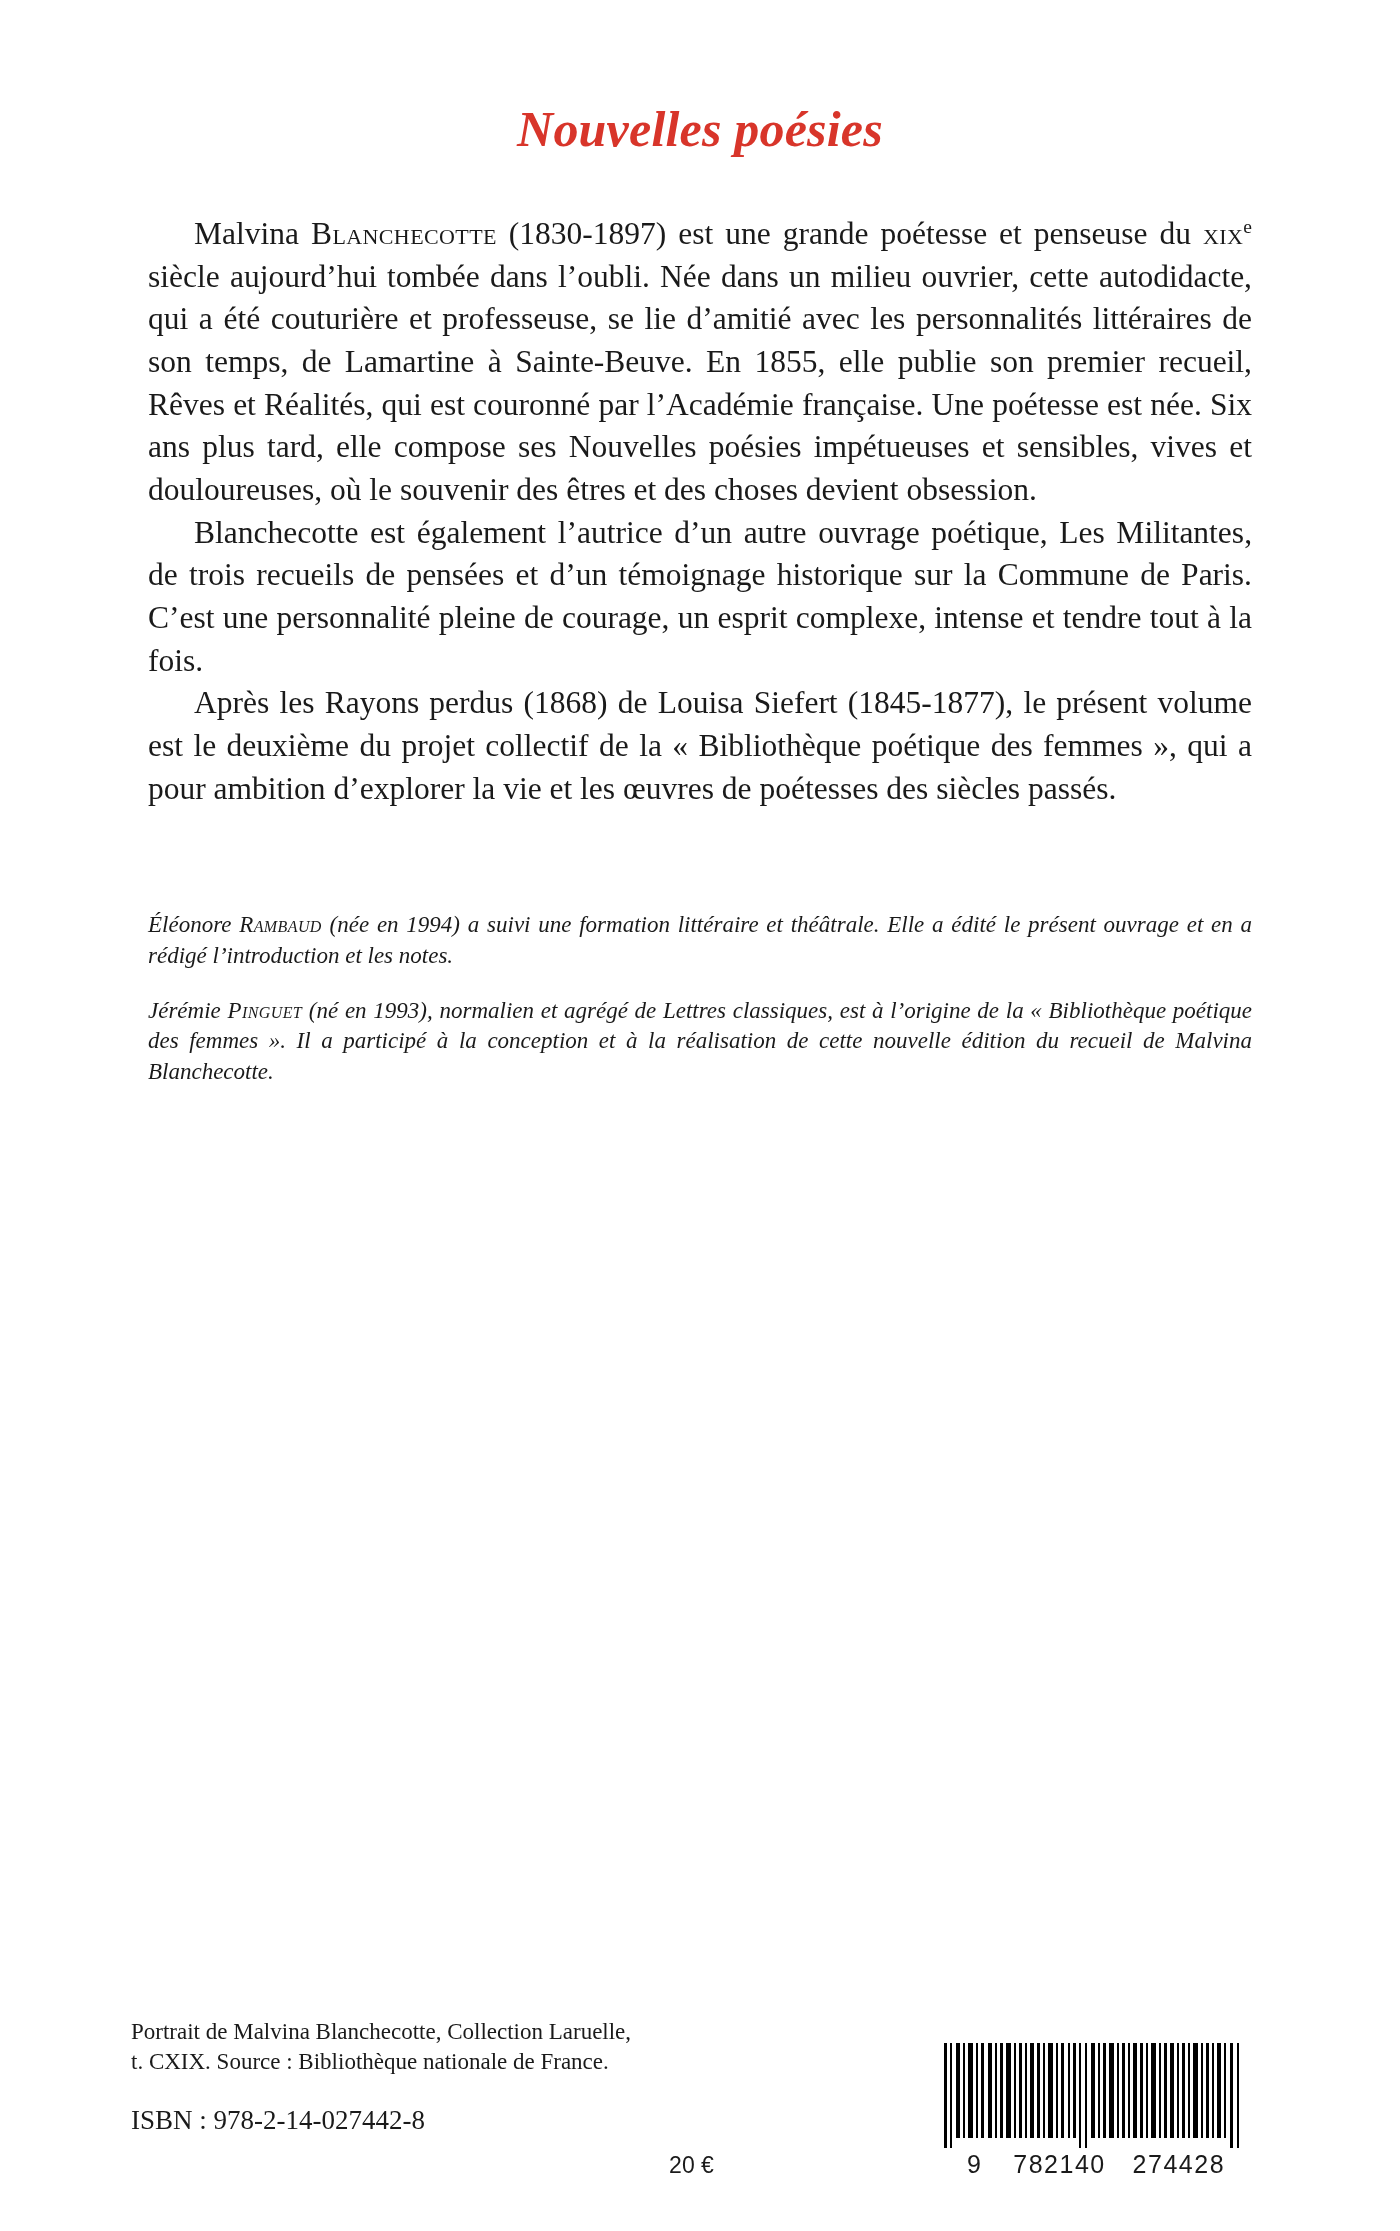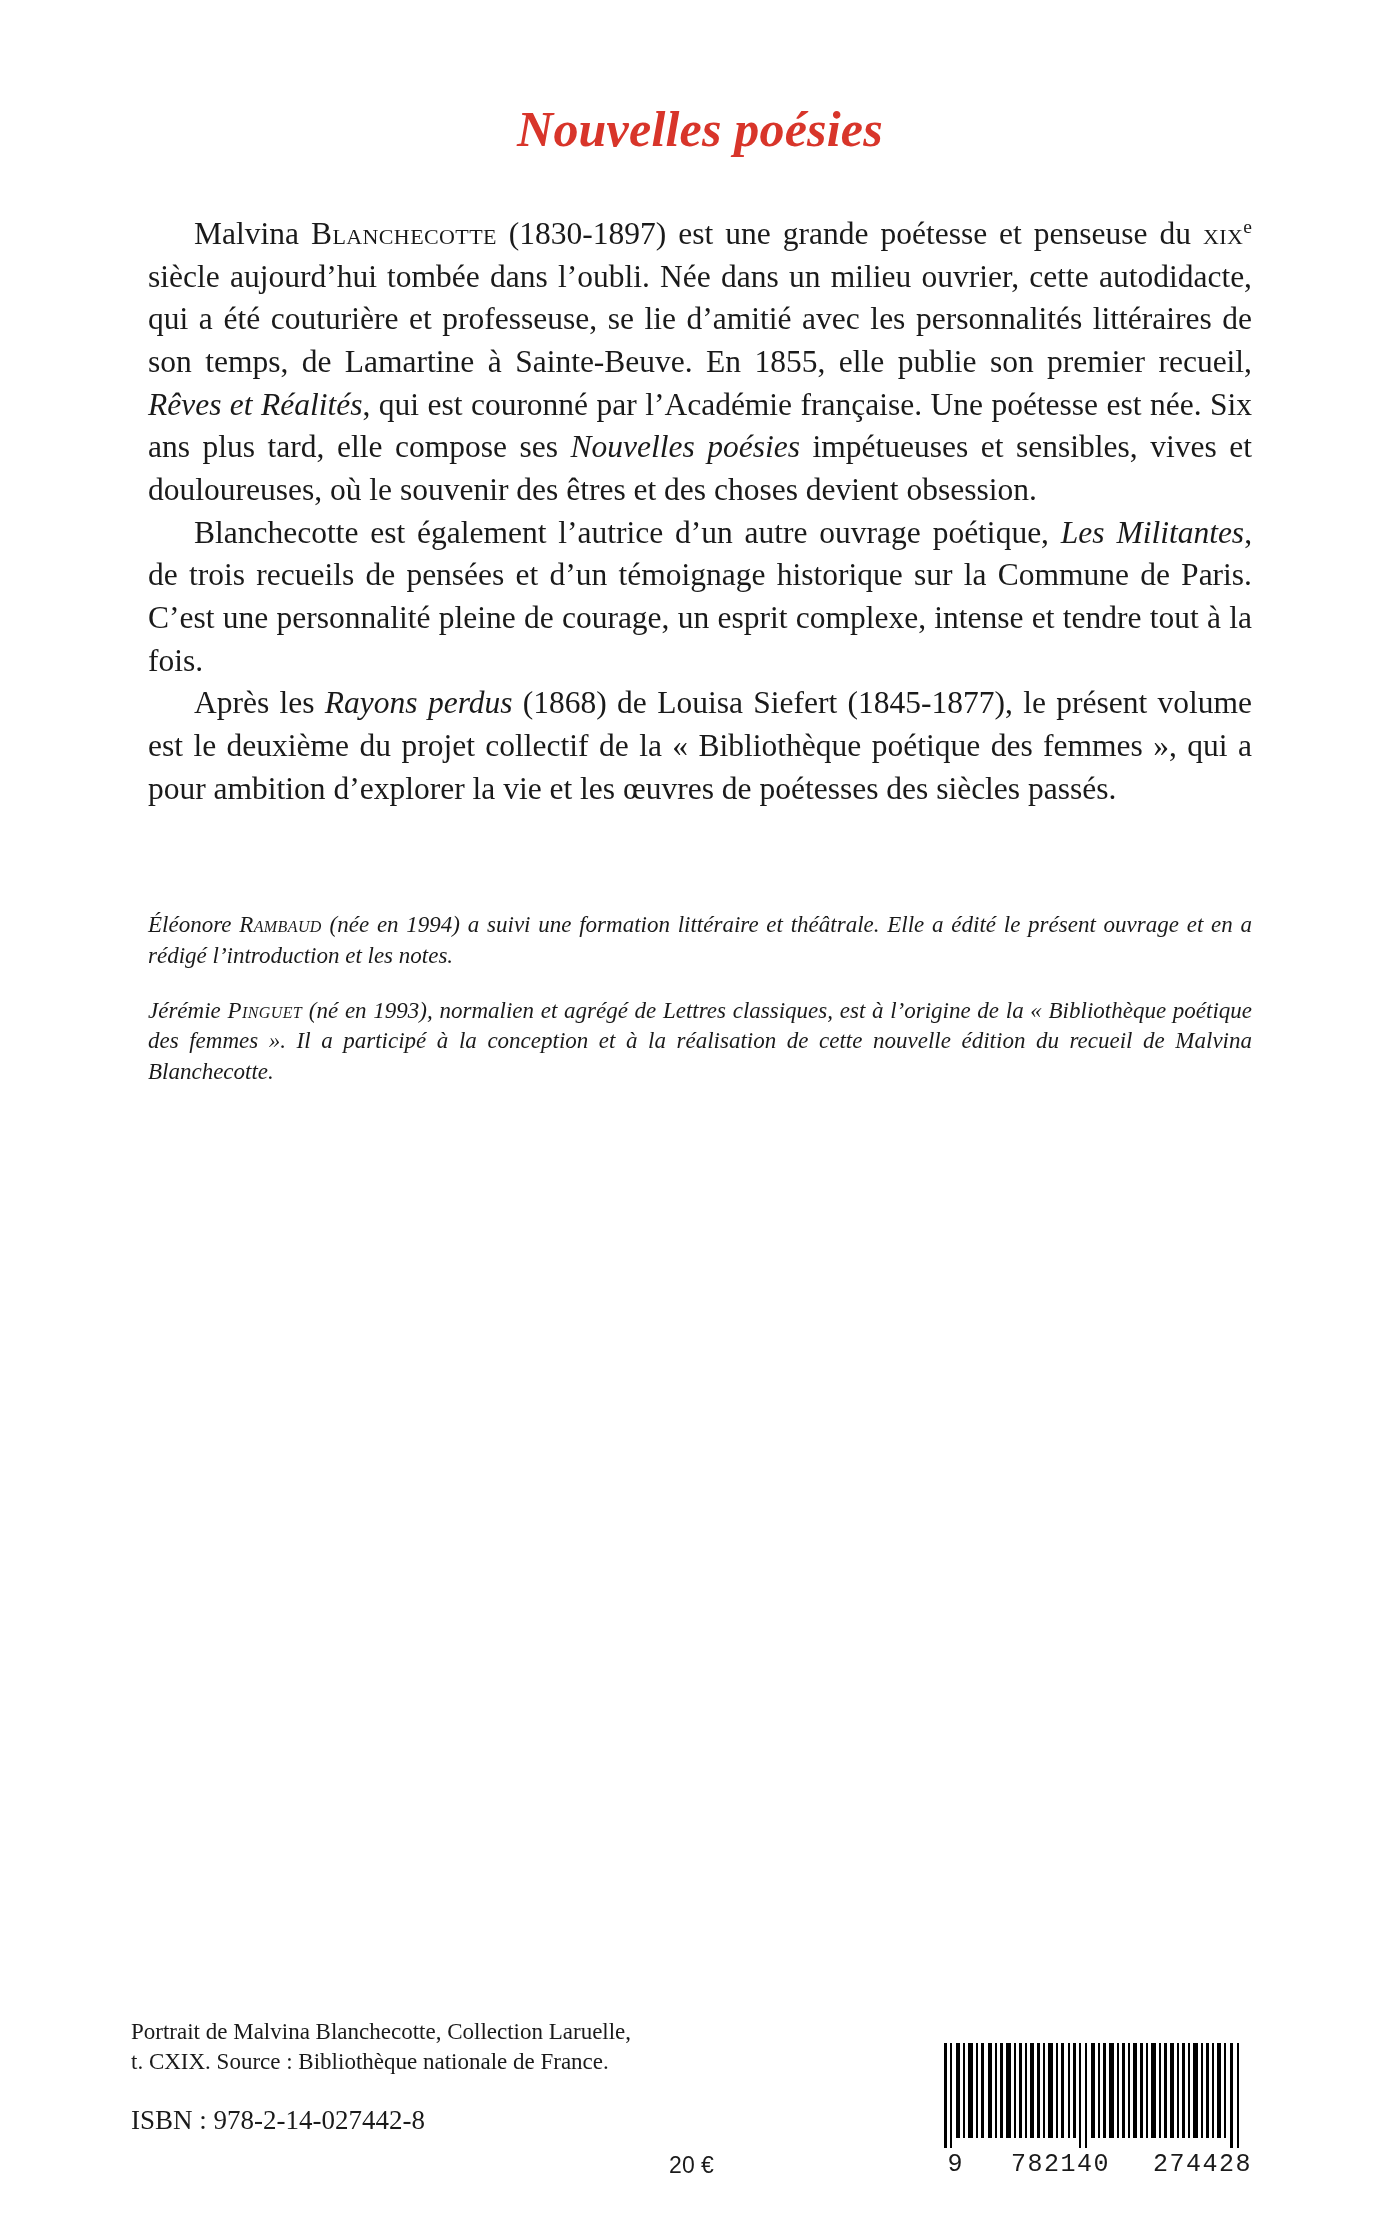--- a/index.html
+++ b/index.html
@@ -45,21 +45,21 @@
     text-indent: 46px;
     hyphens: none;
   }
   p.blurb + p.blurb {
     margin-top: 0;
   }
   .sc {
     font-variant: small-caps;
     letter-spacing: 0.4px;
   }
-  .it { font-style: italic; }
+  .it { }
   .sup { font-size: 0.62em; vertical-align: super; line-height: 0; }
 
   .bios {
     margin: 8px auto;
     width: 1104px;
     padding-top: 92px;
     font-style: italic;
     font-size: 23px;
     line-height: 1.33;
   }
@@ -99,26 +99,25 @@
     bottom: 0;
     width: 312px;
     text-align: center;
   }
   .barcode {
     height: 105px;
     width: 312px;
     display: block;
   }
   .barcode-digits {
-    font-family: Liberation Mono, monospace;
+    font-family: Liberation Sans, sans-serif;
     font-size: 25px;
     letter-spacing: 1.5px;
     margin-top: 2px;
     white-space: nowrap;
-    text-align: right;
   }
 </style>
 </head>
 <body>
 
 <div class="page">
 
   <h1 class="title">Nouvelles poésies</h1>
 
   <div class="body-block">

